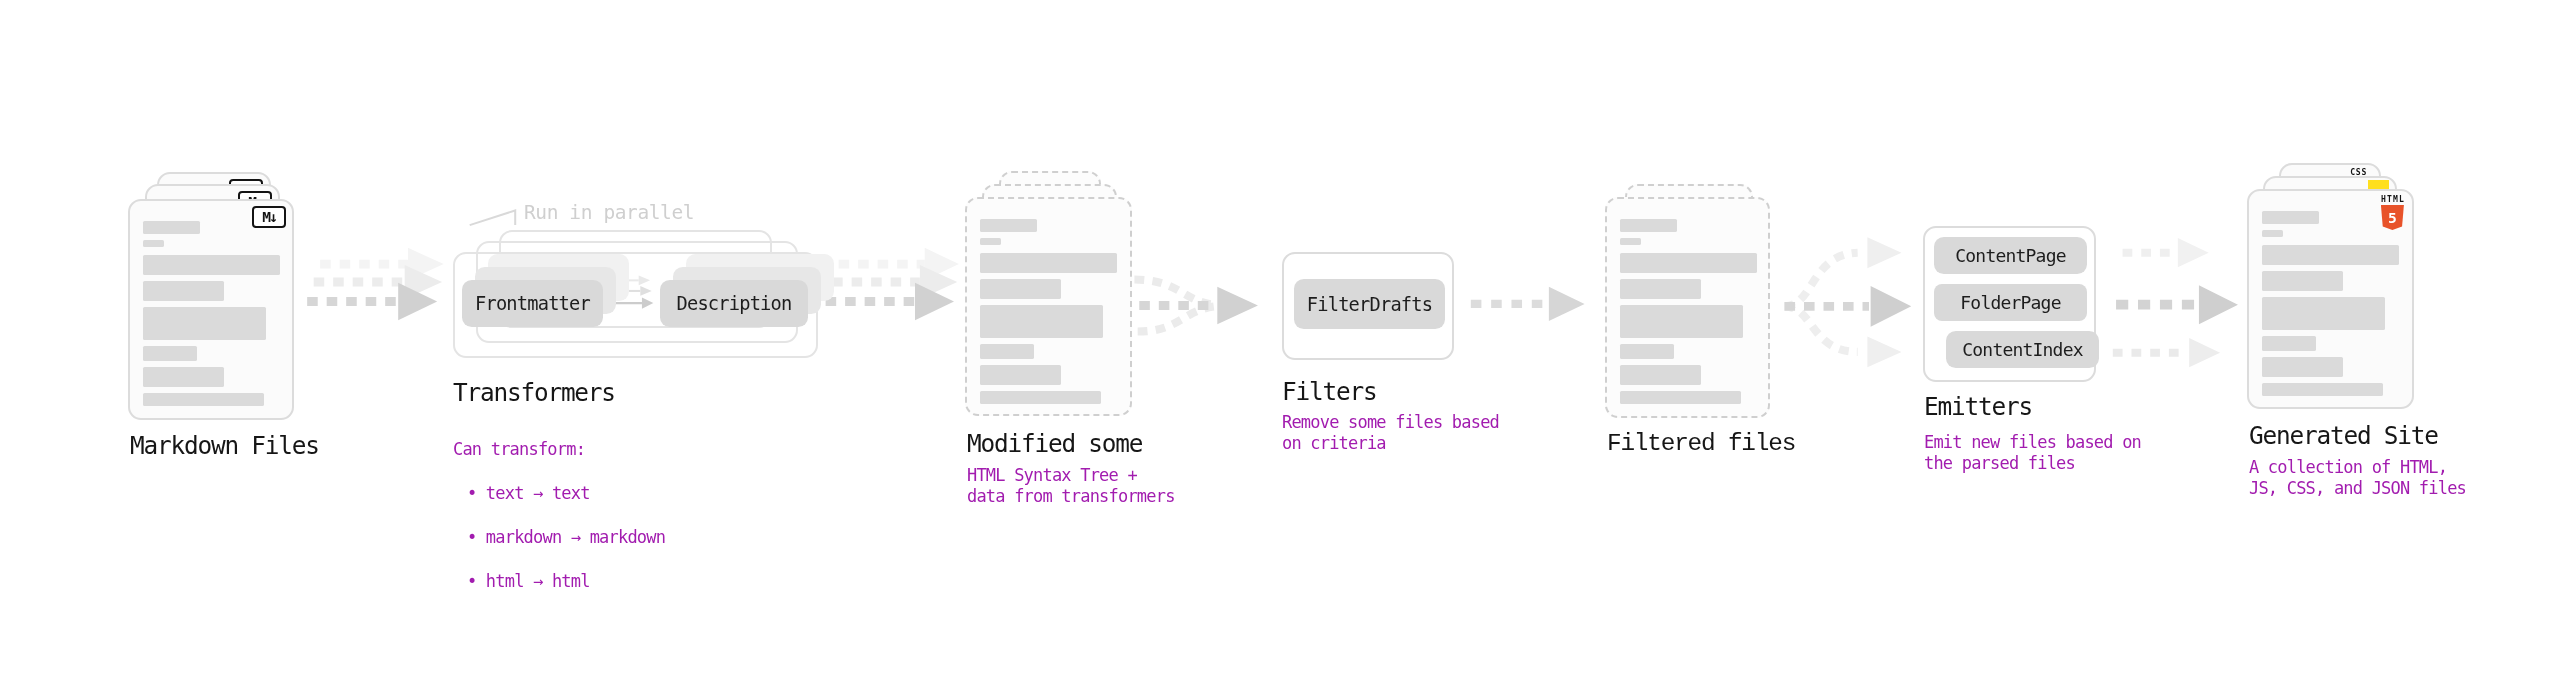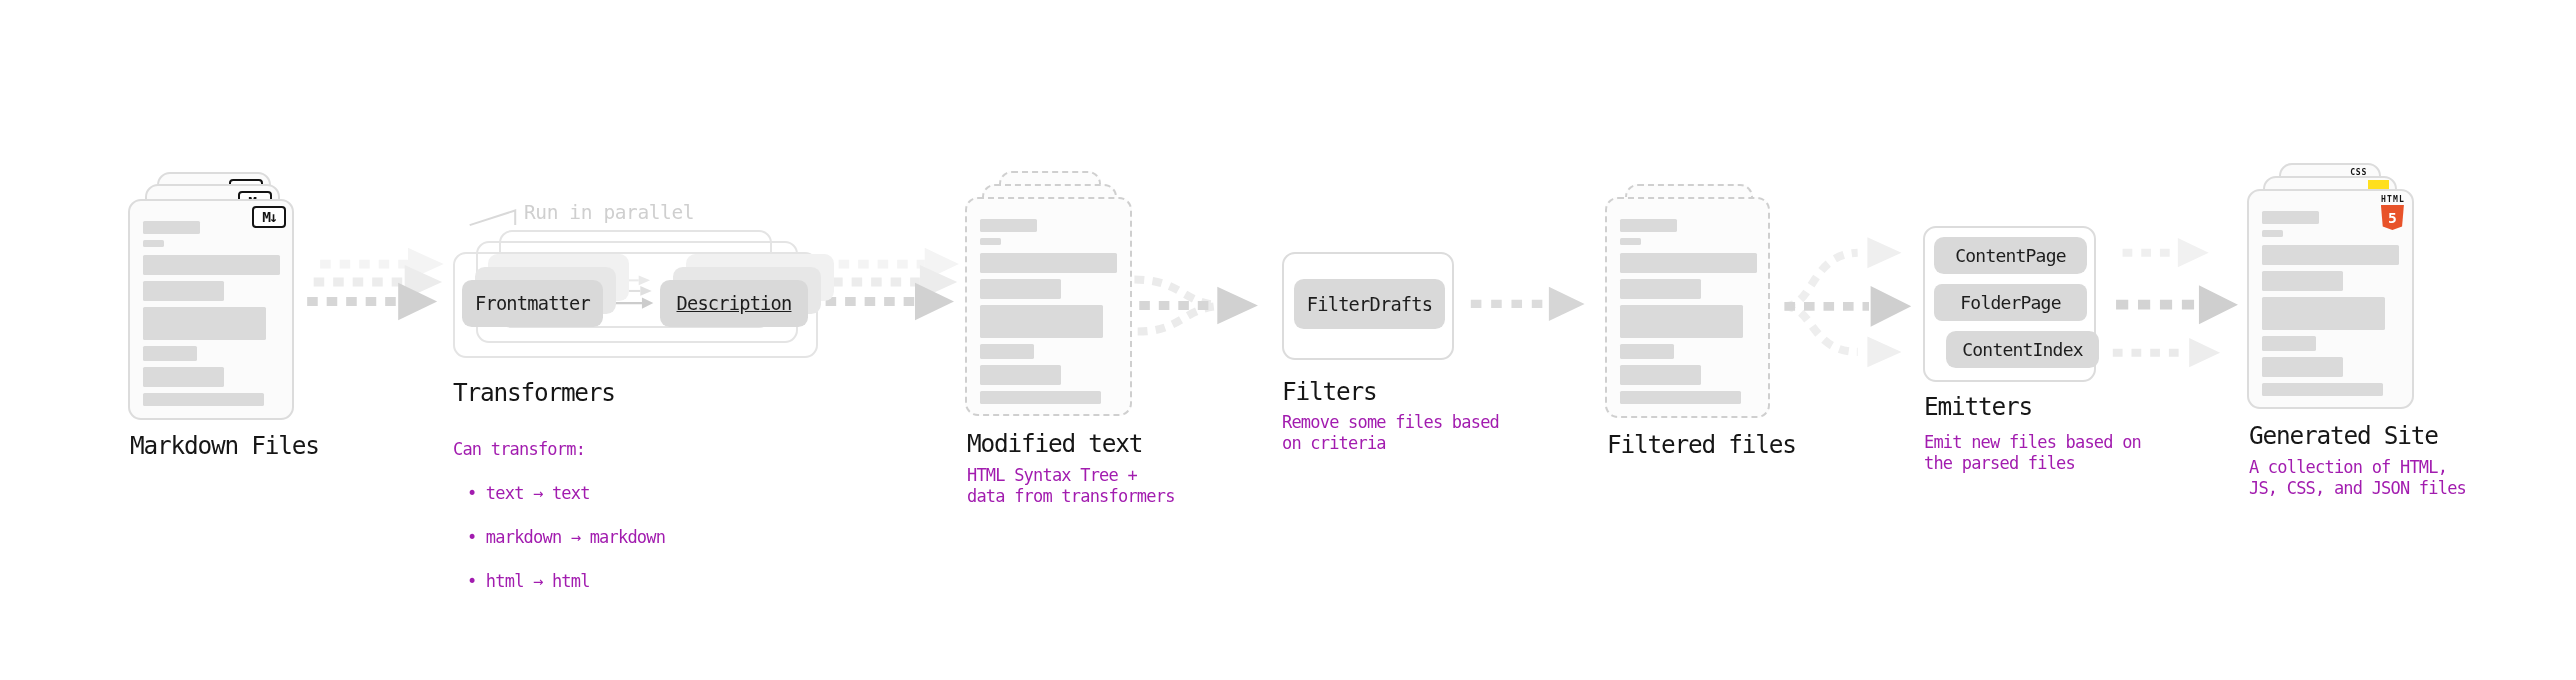--- a/index.html
+++ b/index.html
@@ -169,21 +169,21 @@
     <div class="t-box" style="left:453px;top:252px;width:365px;height:106px;"></div>
 
     <div class="annotation" style="left:524px;top:201px;">Run in parallel</div>
 
     <div class="pill ghost2" style="left:488px;top:254px;width:141px;height:47px;"></div>
     <div class="pill ghost1" style="left:475px;top:267px;width:141px;height:47px;"></div>
     <div class="pill" style="left:462px;top:280px;width:141px;height:47px;">Frontmatter</div>
 
     <div class="pill ghost2" style="left:686px;top:254px;width:148px;height:47px;"></div>
     <div class="pill ghost1" style="left:673px;top:267px;width:148px;height:47px;"></div>
-    <div class="pill" style="left:660px;top:280px;width:148px;height:47px;text-decoration:underline;">Description</div>
+    <div class="pill" style="left:660px;top:280px;width:148px;height:47px;">Description</div>
 
     <div class="node-title" style="left:453px;top:378px;">Transformers</div>
     <div class="node-sub" style="left:453px;top:416px;line-height:22px;">
       <div>Can transform:</div>
       <div class="bullet-line">• text → text</div>
       <div class="bullet-line">• markdown → markdown</div>
       <div class="bullet-line">• html → html</div>
     </div>
   </div>
 
@@ -195,21 +195,21 @@
           <div></div>
           <div></div>
           <div></div>
           <div></div>
           <div></div>
           <div></div>
           <div></div>
           <div></div>
         </div>
     </div>
-    <div class="node-title" style="left:967px;top:429px;">Modified text</div>
+    <div class="node-title" style="left:967px;top:429px;">Modified some</div>
     <div class="node-sub" style="left:967px;top:465px;">HTML Syntax Tree +
 data from transformers</div>
   </div>
 
   <div>
     <div class="panel" style="left:1282px;top:252px;width:172px;height:108px;"></div>
     <div class="pill" style="left:1294px;top:279px;width:151px;height:50px;">FilterDrafts</div>
     <div class="node-title" style="left:1282px;top:377px;">Filters</div>
     <div class="node-sub" style="left:1282px;top:412px;">Remove some files based
 on criteria</div>
@@ -222,21 +222,21 @@
           <div></div>
           <div></div>
           <div></div>
           <div></div>
           <div></div>
           <div></div>
           <div></div>
           <div></div>
         </div>
     </div>
-    <div class="node-title" style="left:1607px;top:430px;">Filtered files</div>
+    <div class="node-title" style="left:1607px;top:430px;font-family:Liberation Mono, monospace;">Filtered files</div>
   </div>
 
   <div>
     <div class="panel" style="left:1923px;top:226px;width:173px;height:156px;"></div>
     <div class="pill" style="left:1934px;top:237px;width:153px;height:37px;font-size:18px;">ContentPage</div>
     <div class="pill" style="left:1934px;top:284px;width:153px;height:37px;font-size:18px;border-radius:8px;">FolderPage</div>
     <div class="pill" style="left:1934px;top:331px;width:153px;height:37px;font-size:18px;margin-left:12px;">ContentIndex</div>
     <div class="node-title" style="left:1924px;top:392px;">Emitters</div>
     <div class="node-sub" style="left:1924px;top:432px;">Emit new files based on
 the parsed files</div>

